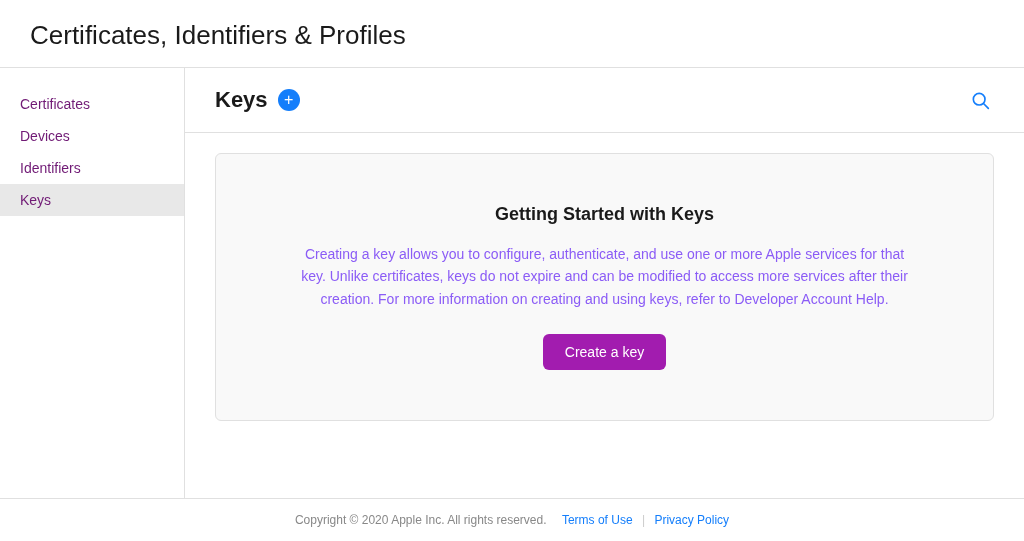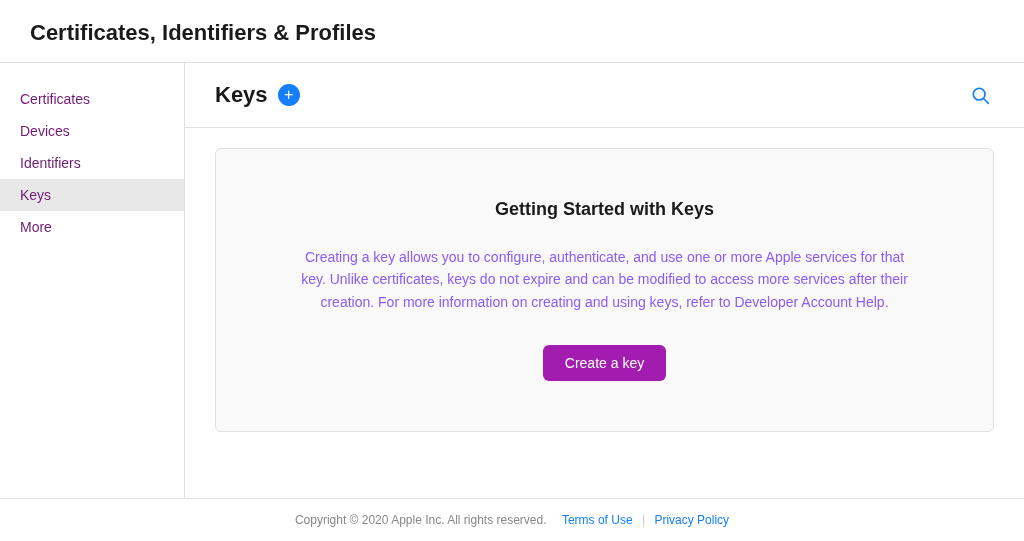--- a/index.html
+++ b/index.html
@@ -18,22 +18,22 @@
       flex-direction: column;
     }
 
     
     .header {
       padding: 20px 30px 16px 30px;
       border-bottom: 1px solid #e0e0e0;
     }
 
     .header h1 {
-      font-size: 22px;
-      font-weight: 700;
+      font-size: 26px;
+      font-weight: 400;
       color: #1a1a1a;
     }
 
     
     .main-layout {
       display: flex;
       flex: 1;
     }
 
     
@@ -117,21 +117,20 @@
     .card-area {
       margin: 20px 30px;
       background: #f9f9f9;
       border: 1px solid #e0e0e0;
       border-radius: 6px;
       padding: 50px 40px;
       display: flex;
       flex-direction: column;
       align-items: center;
       text-align: center;
-      gap: 8px;
     }
 
     .card-title {
       font-size: 18px;
       font-weight: 600;
       color: #1a1a1a;
       margin-bottom: 18px;
     }
 
     .card-description {
@@ -186,21 +185,20 @@
   <h1>Certificates, Identifiers &amp; Profiles</h1>
 </div>
 
 <div class="main-layout">
 
   <nav class="sidebar">
     <a class="sidebar-item">Certificates</a>
     <a class="sidebar-item">Devices</a>
     <a class="sidebar-item">Identifiers</a>
     <a class="sidebar-item active">Keys</a>
-    <a class="sidebar-item">More</a>
   </nav>
 
   <div class="content">
 
     <div class="content-header">
       <div class="content-header-left">
         <span class="content-title">Keys</span>
         <button class="add-button">+</button>
       </div>
       <button class="search-icon-btn">

